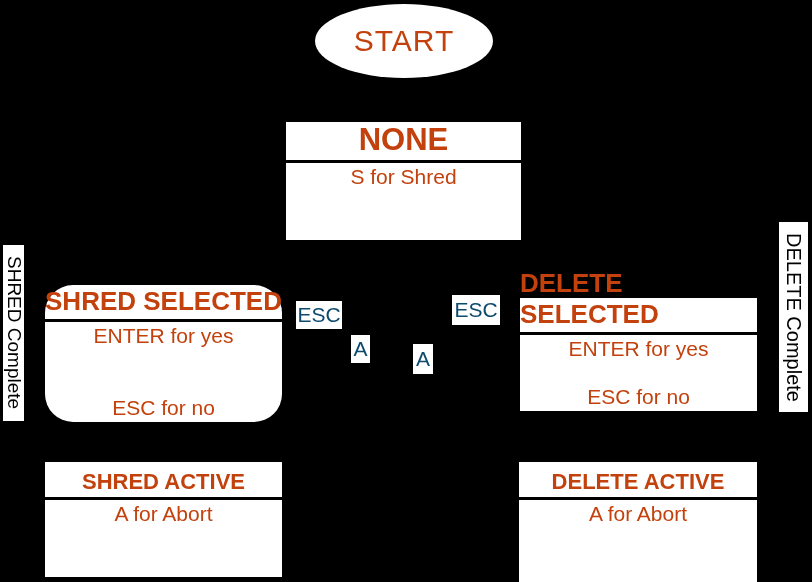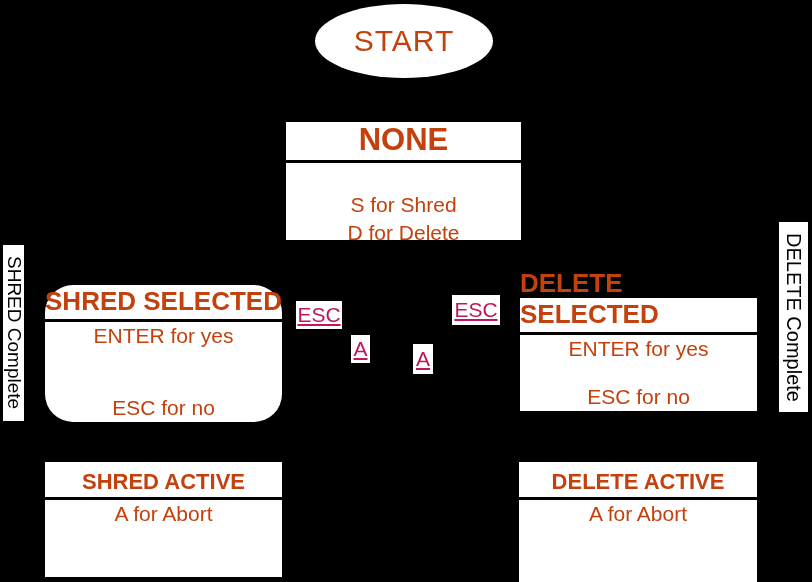--- a/index.html
+++ b/index.html
@@ -30,37 +30,36 @@
     border-bottom: 3px solid #000000;
     padding-bottom: 2px;
   }
   .state-body {
     flex: 1;
     display: flex; flex-direction: column;
     align-items: center; justify-content: space-between;
     font-size: 21px; line-height: 28px;
   }
 
-  .st-none { left: 286px; top: 122px; width: 235px; height: 118px; gap: 28px; }
+  .st-none { left: 286px; top: 122px; width: 235px; height: 118px; }
   .st-none .state-title { height: 41px; font-size: 31px; }
 
   .st-shred-selected  { left: 45px;  top: 285px; width: 237px; height: 137px; border-radius: 28px; }
   .st-delete-selected { left: 520px; top: 298px; width: 237px; height: 113px; }
   .sel-title { height: 37px; font-size: 26px; }
 
   .st-shred-active  { left: 45px;  top: 462px; width: 237px; height: 115px; }
   .st-delete-active { left: 519px; top: 462px; width: 238px; height: 128px; }
   .act-title { height: 38px; font-size: 22px; }
 
   
   .edge-label {
-    position: absolute; background: #ffffff; color: #be185d;
+    position: absolute; background: #ffffff; color: #0c4a6e;
     display: flex; align-items: center; justify-content: center;
     font-size: 21px;
-    text-decoration: underline;
   }
   .lbl-esc-left  { left: 296px; top: 301px; width: 46px; height: 28px; }
   .lbl-a-left    { left: 351px; top: 335px; width: 19px; height: 28px; }
   .lbl-a-right   { left: 413px; top: 344px; width: 20px; height: 30px; }
   .lbl-esc-right { left: 452px; top: 295px; width: 48px; height: 30px; }
 
   
   .v-label {
     position: absolute; background: #ffffff; color: #000000;
     writing-mode: vertical-rl; text-orientation: mixed;
@@ -73,21 +72,20 @@
 <body>
 
 <div class="node start-node">
   <span>START</span>
 </div>
 
 <div class="node state st-none">
   <div class="state-title">NONE</div>
   <div class="state-body">
     <span>S for Shred</span>
-    <span>D for Delete</span>
   </div>
 </div>
 
 <div class="node state st-shred-selected">
   <div class="state-title sel-title">SHRED SELECTED</div>
   <div class="state-body">
     <span>ENTER for yes</span>
     <span>ESC for no</span>
   </div>
 </div>

